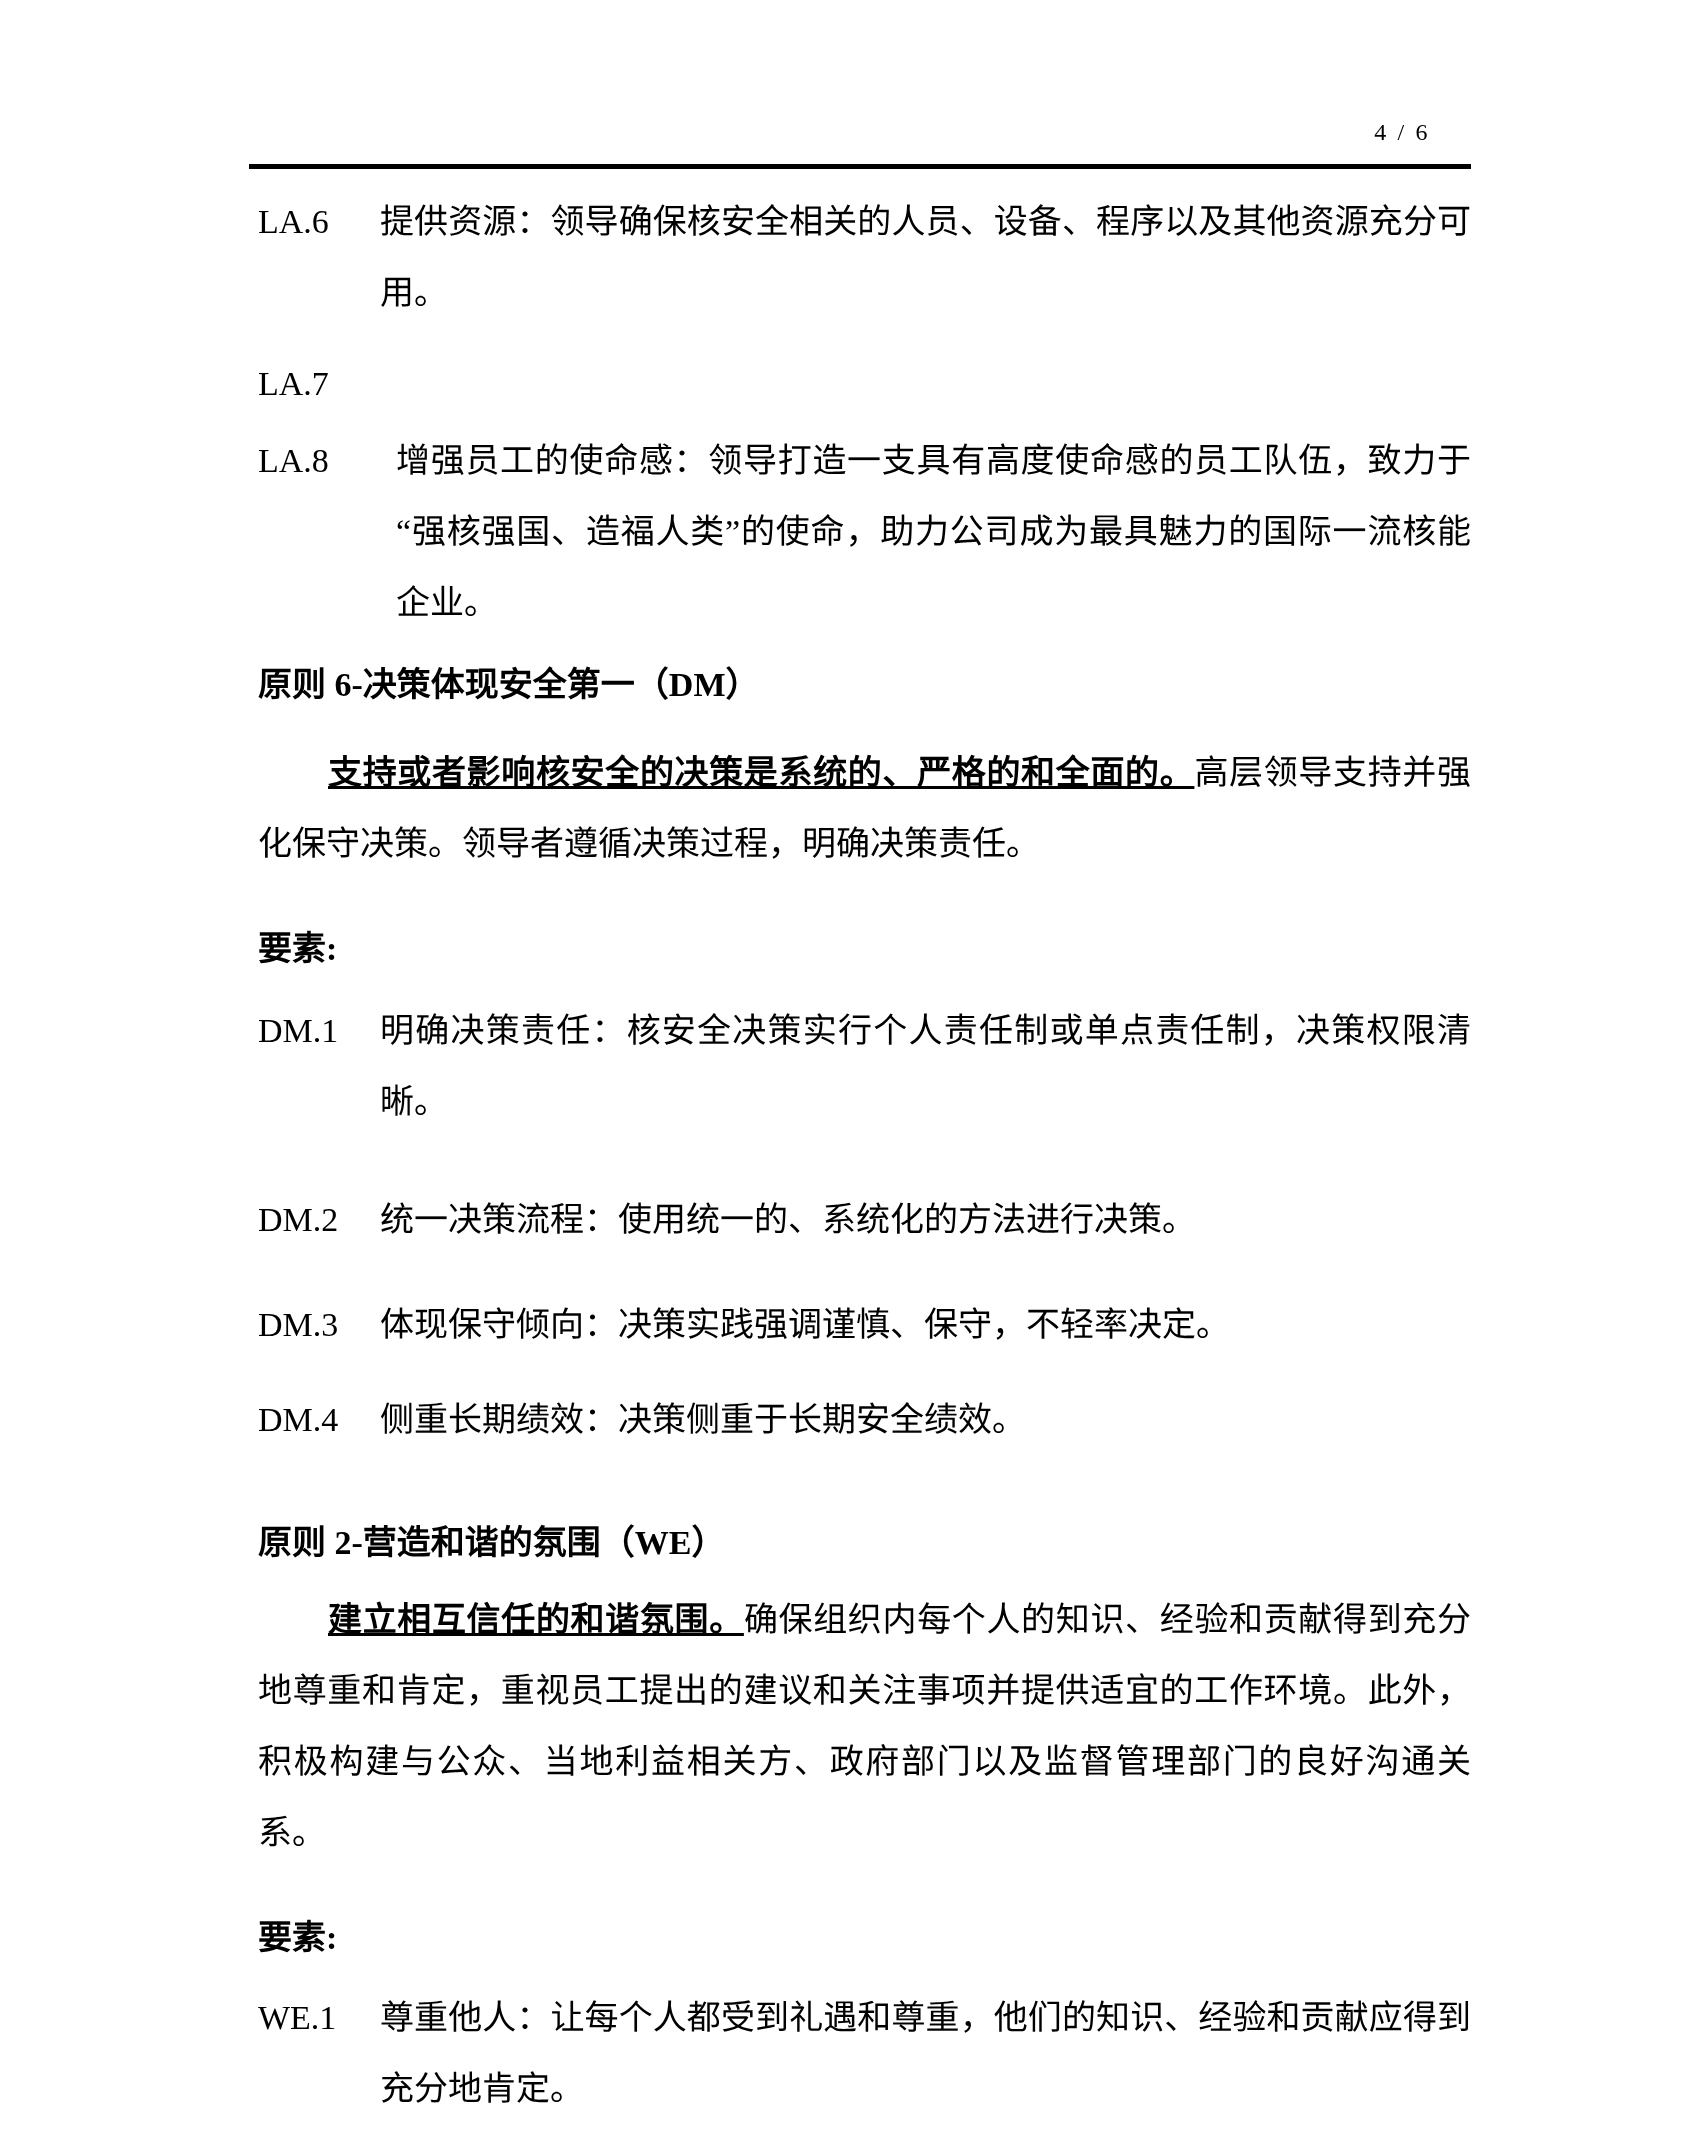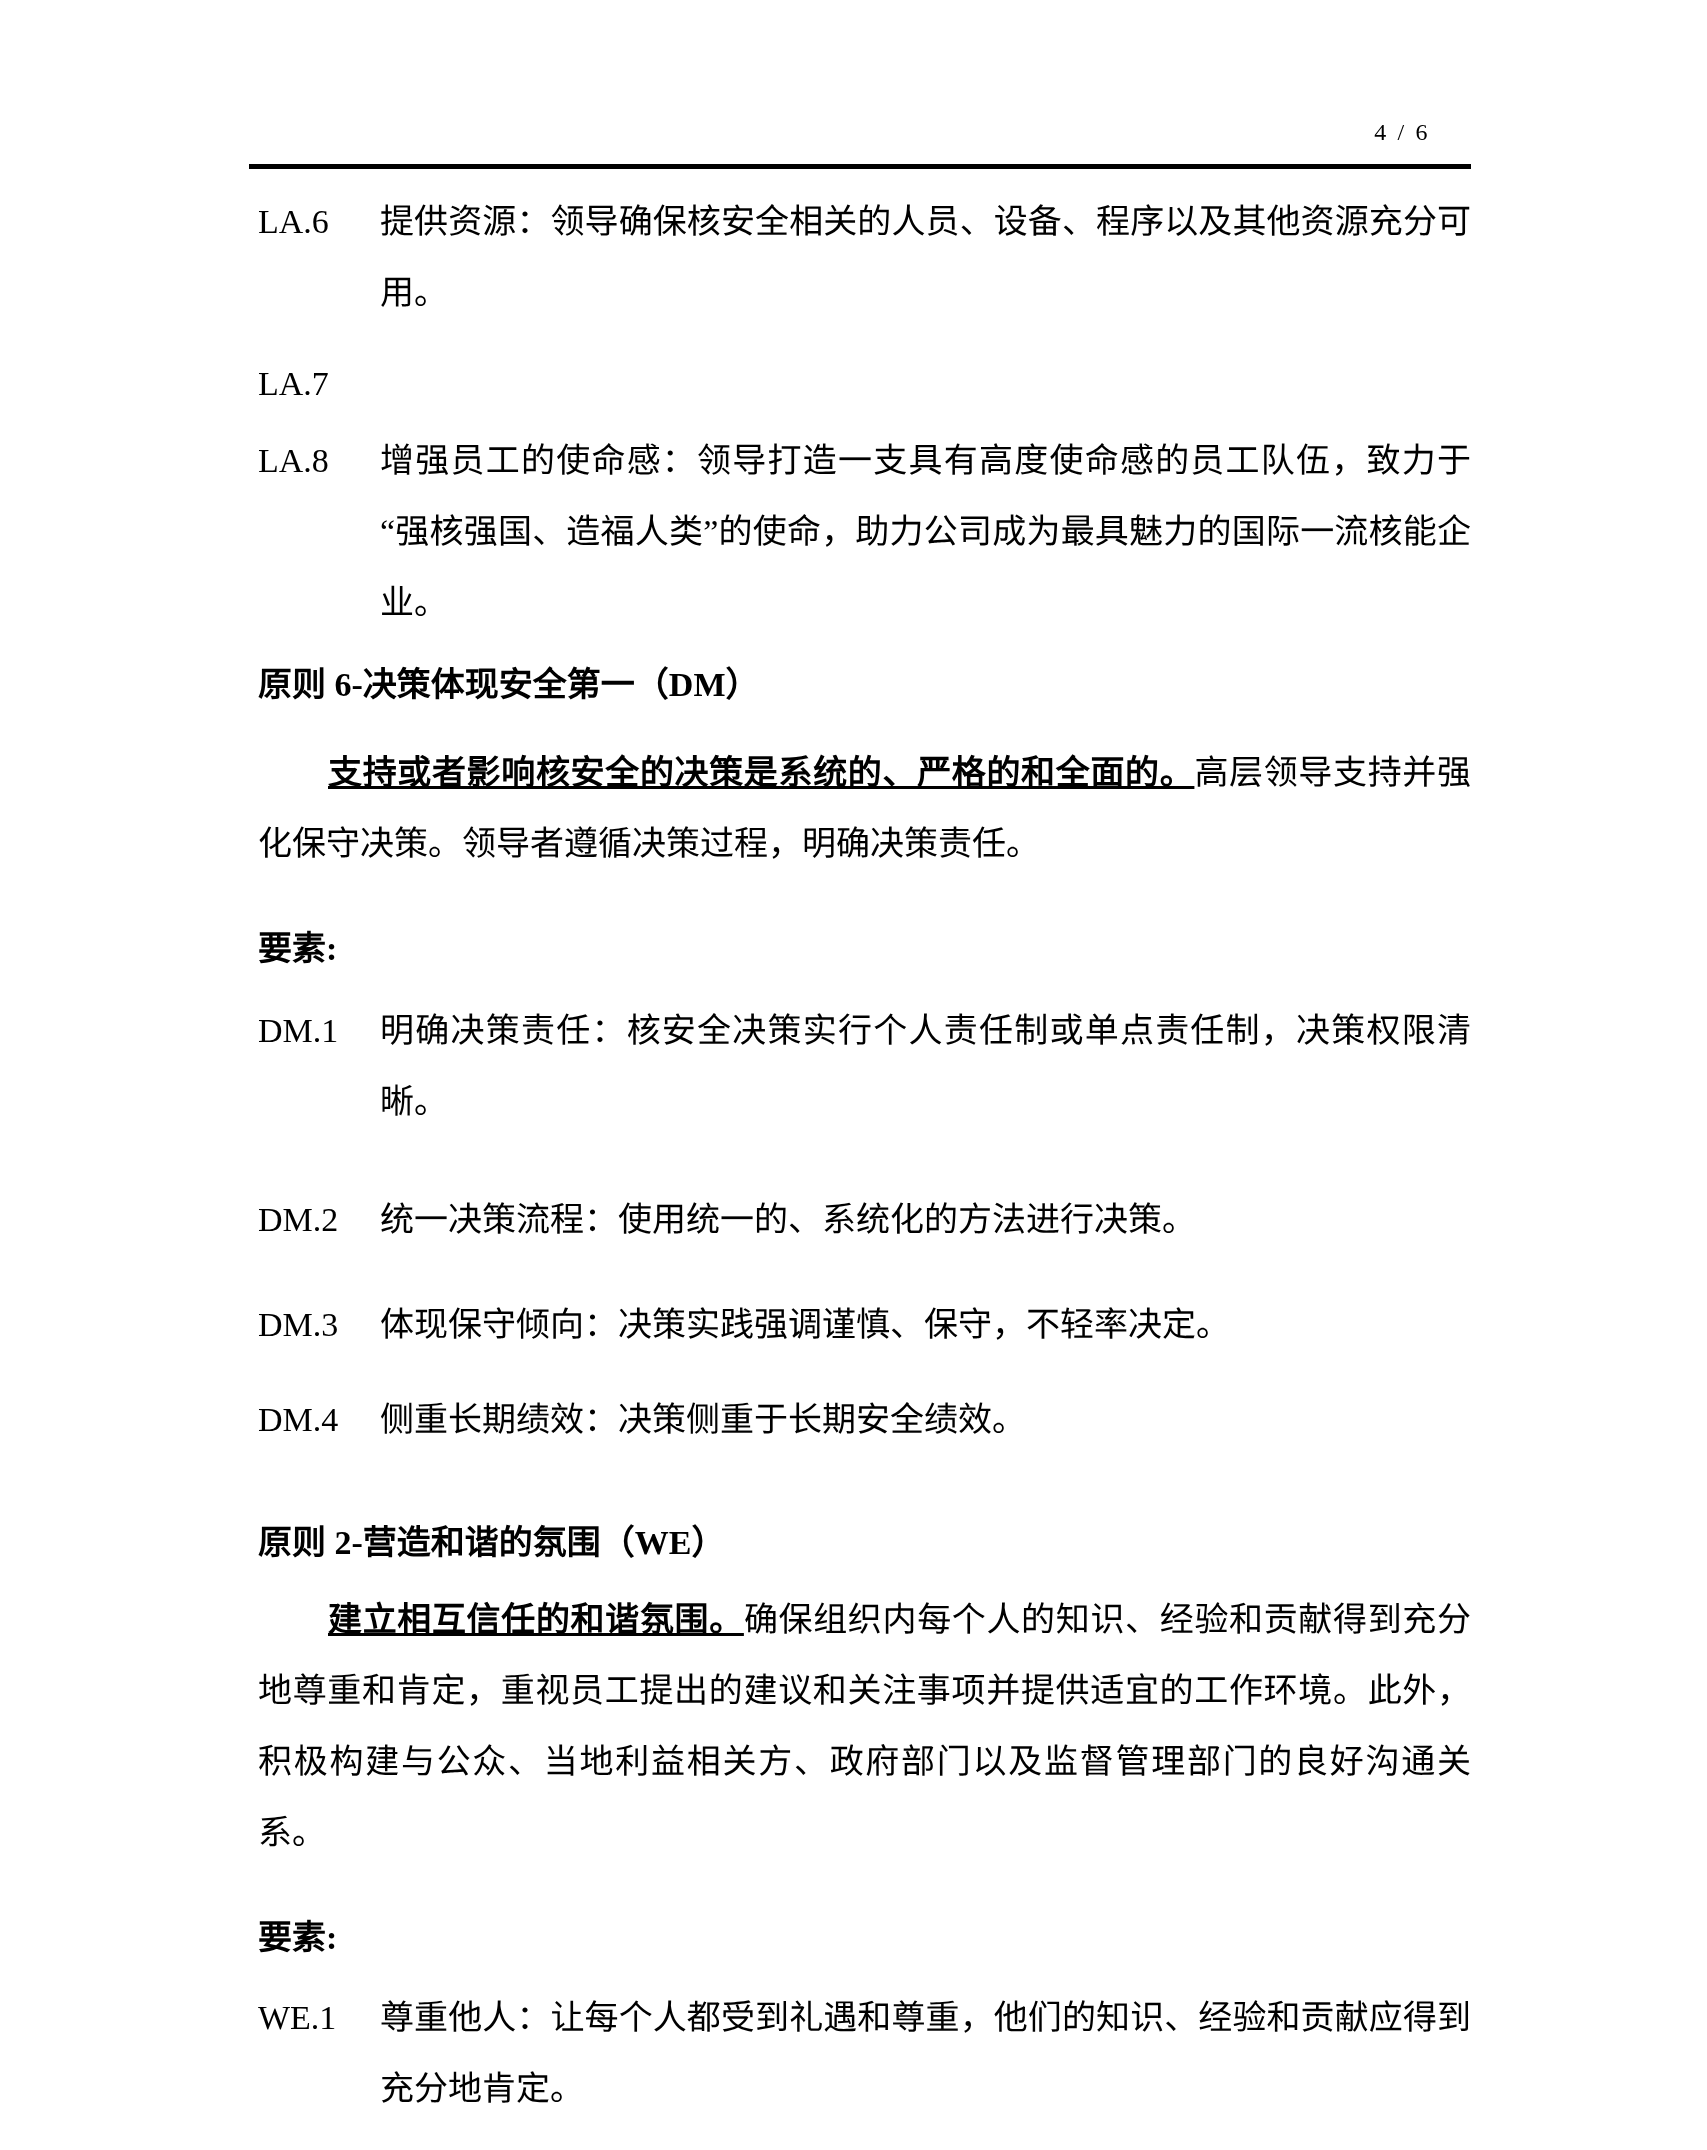--- a/index.html
+++ b/index.html
@@ -63,21 +63,21 @@
   .intro-para .lead {
     font-weight: bold;
     text-decoration: underline;
   }
   .elements-label {
     font-weight: bold;
   }
   
   .mt-la6 { margin-top: 17px; }
   .mt-la7 { margin-top: 19.4px; gap: 33px; }
-  .mt-la8 { margin-top: 6.5px; }
+  .mt-la8 { margin-top: 6.5px; gap: 16px; }
   .mt-h6  { margin-top: 10.8px; }
   .mt-p6  { margin-top: 17px; }
   .mt-ys1 { margin-top: 13px; }
   .mt-dm1 { margin-top: 10.8px; }
   .mt-dm2 { margin-top: 47px; }
   .mt-dm3 { margin-top: 34px; }
   .mt-dm4 { margin-top: 24px; }
   .mt-h7  { margin-top: 52px; }
   .mt-p7  { margin-top: 6.5px; }
   .mt-ys2 { margin-top: 15px; }

